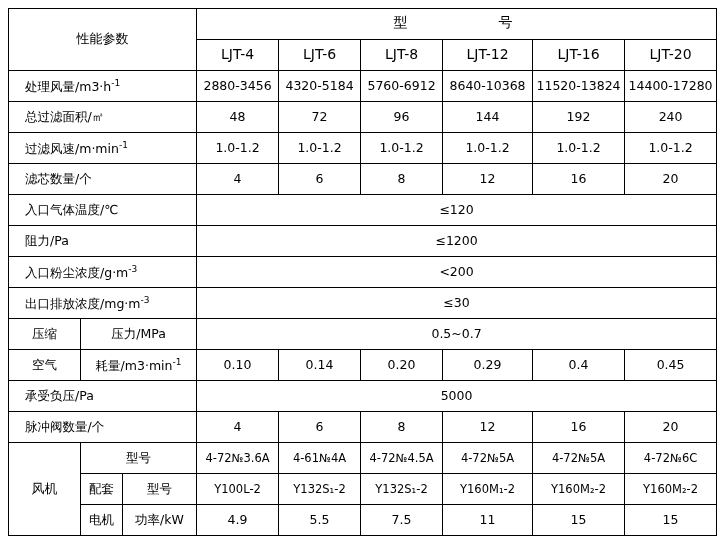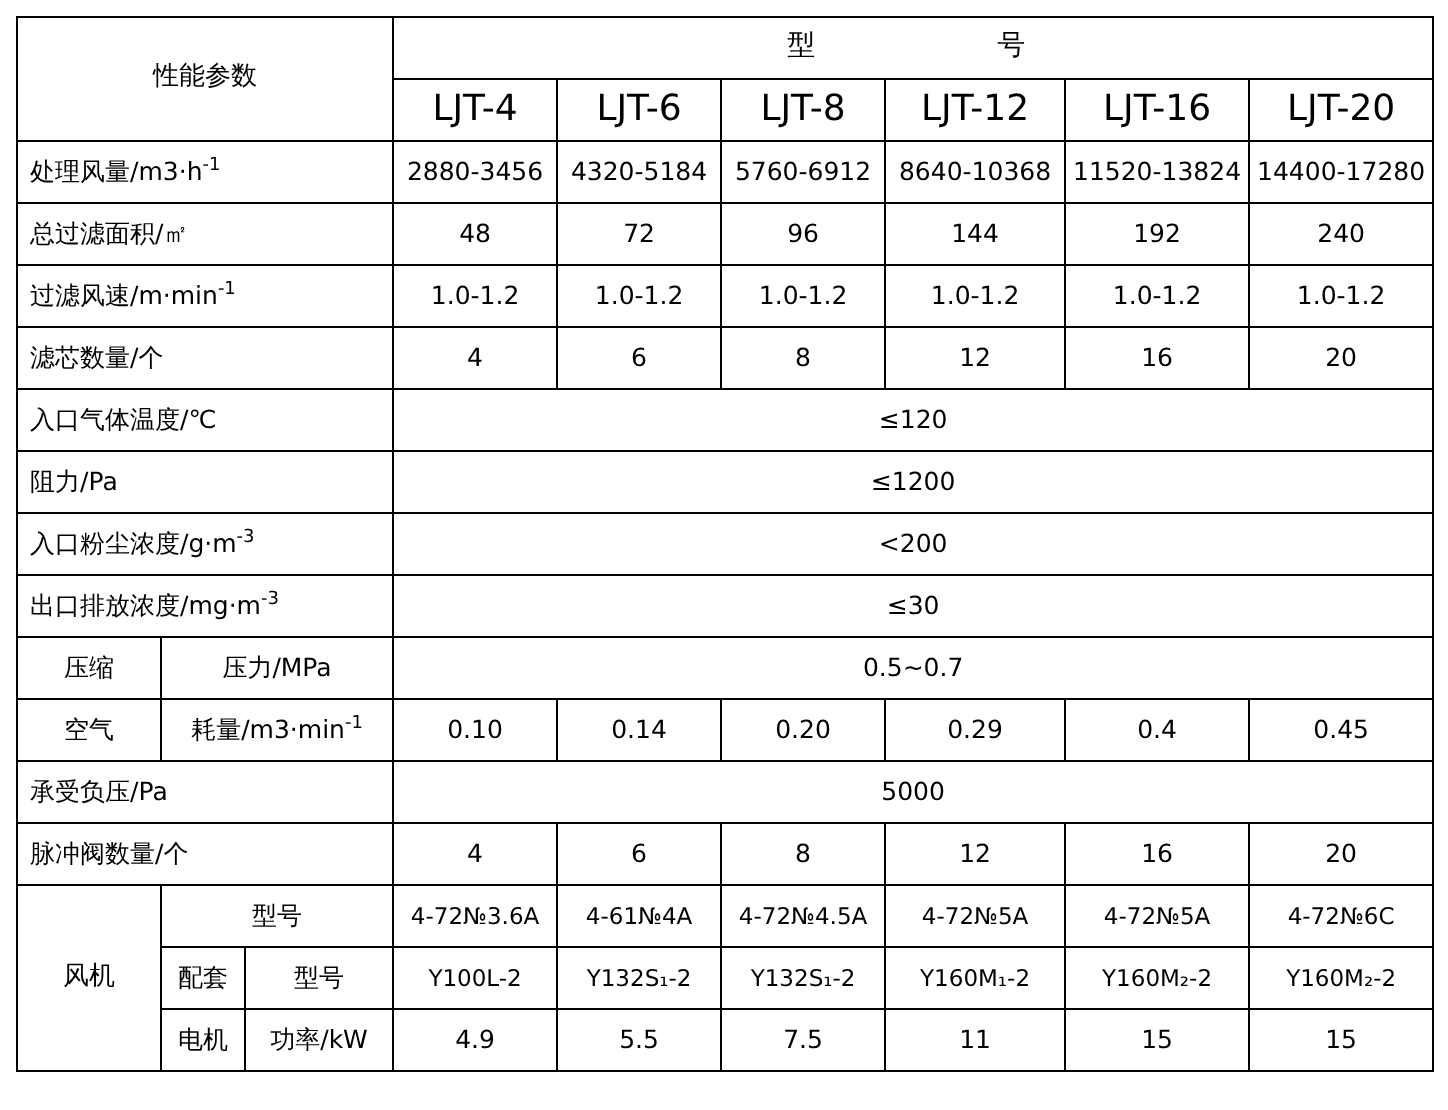--- a/index.html
+++ b/index.html
@@ -18,25 +18,25 @@
   }
   td{
     border:1px solid #000;
     text-align:center;
     vertical-align:middle;
     padding:0;
     height:30px;
     line-height:1.25;
     white-space:nowrap;
   }
-  td.left{text-align:left;padding-left:6px;}
+  td.left{text-align:left;padding-left:16px;}
   .sup{vertical-align:super;font-size:0.72em;}
   .hdr-param{height:56px;font-size:13px;}
-  .hdr-type{font-size:14px;letter-spacing:0.5em;}
-  .model-cell{font-size:18px;}
+  .hdr-type{font-size:14px;letter-spacing:0.5em;font-family:Liberation Mono, monospace;}
+  .model-cell{font-size:14px;}
   .small{font-size:11.5px;}
   .span-wide{font-size:12.5px;}
   .vert-label{font-size:12.5px;text-align:center;}
   .fan-label{font-size:13px;margin-left:33px;}
   
   .watermark{
     position:absolute;
     left:455px;
     top:520px;
     display:flex;

